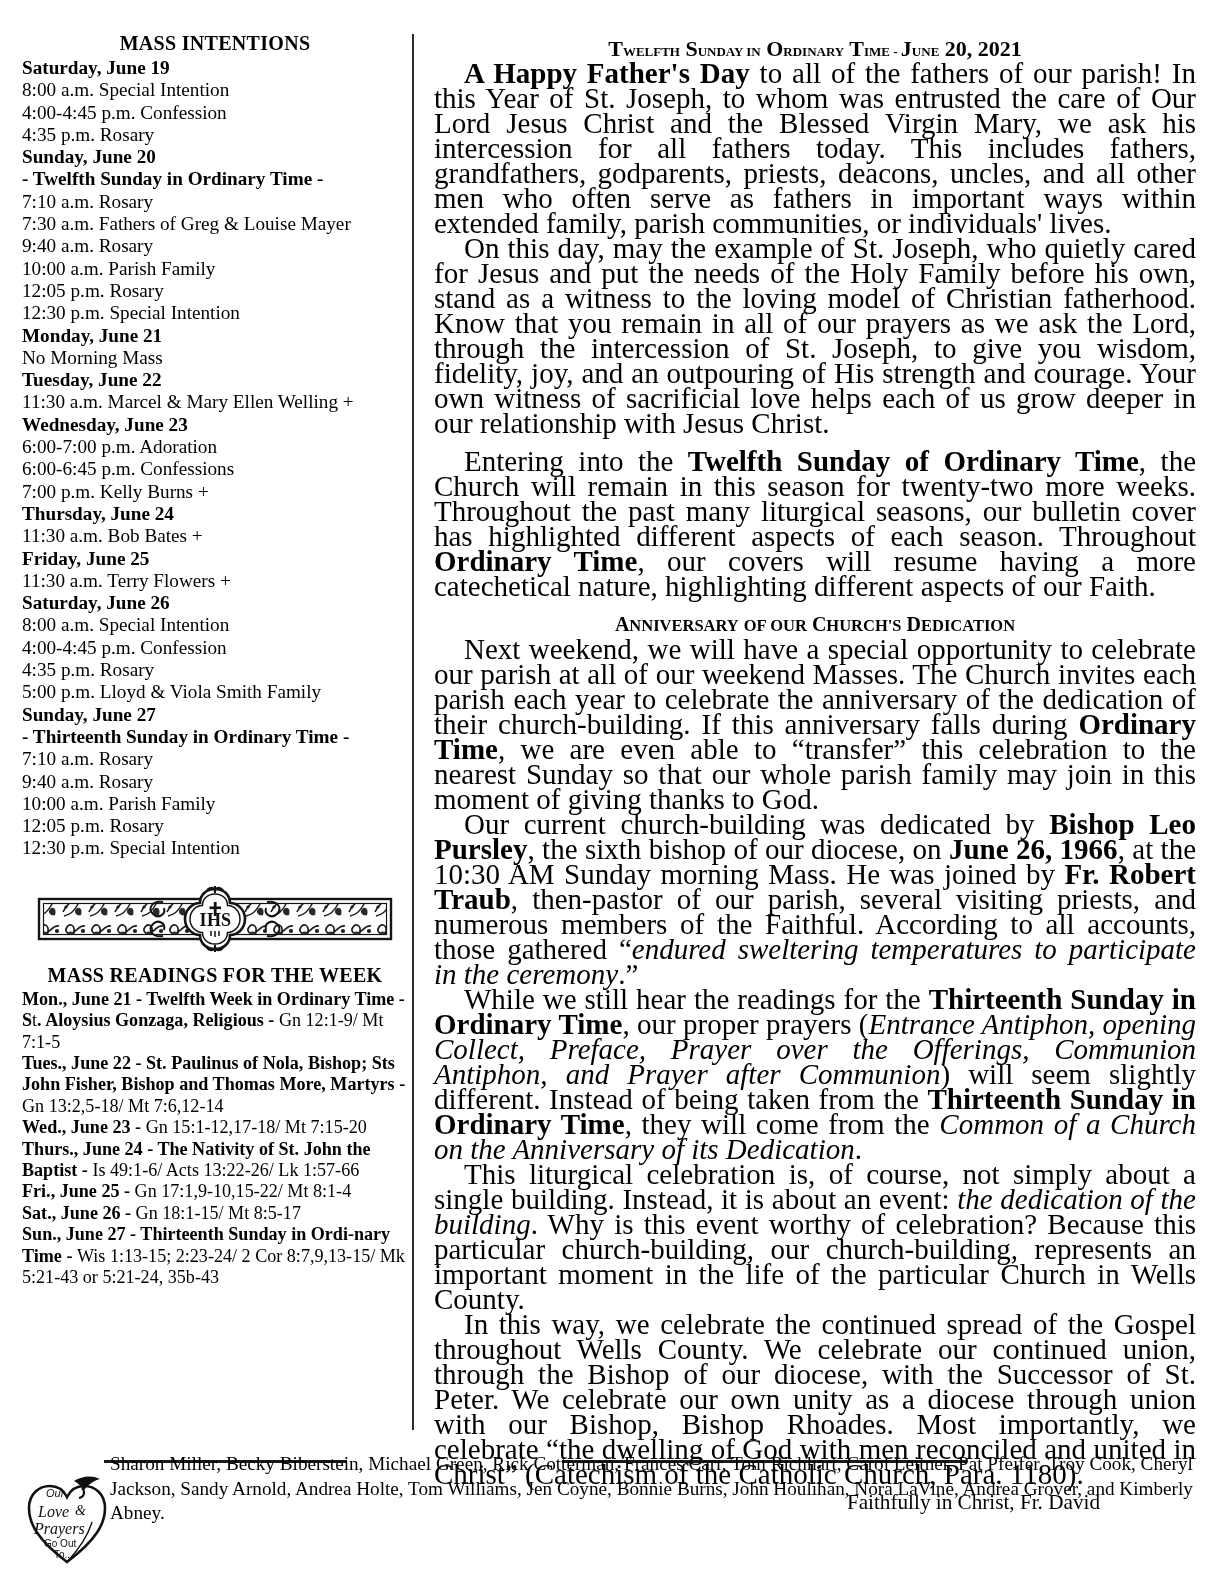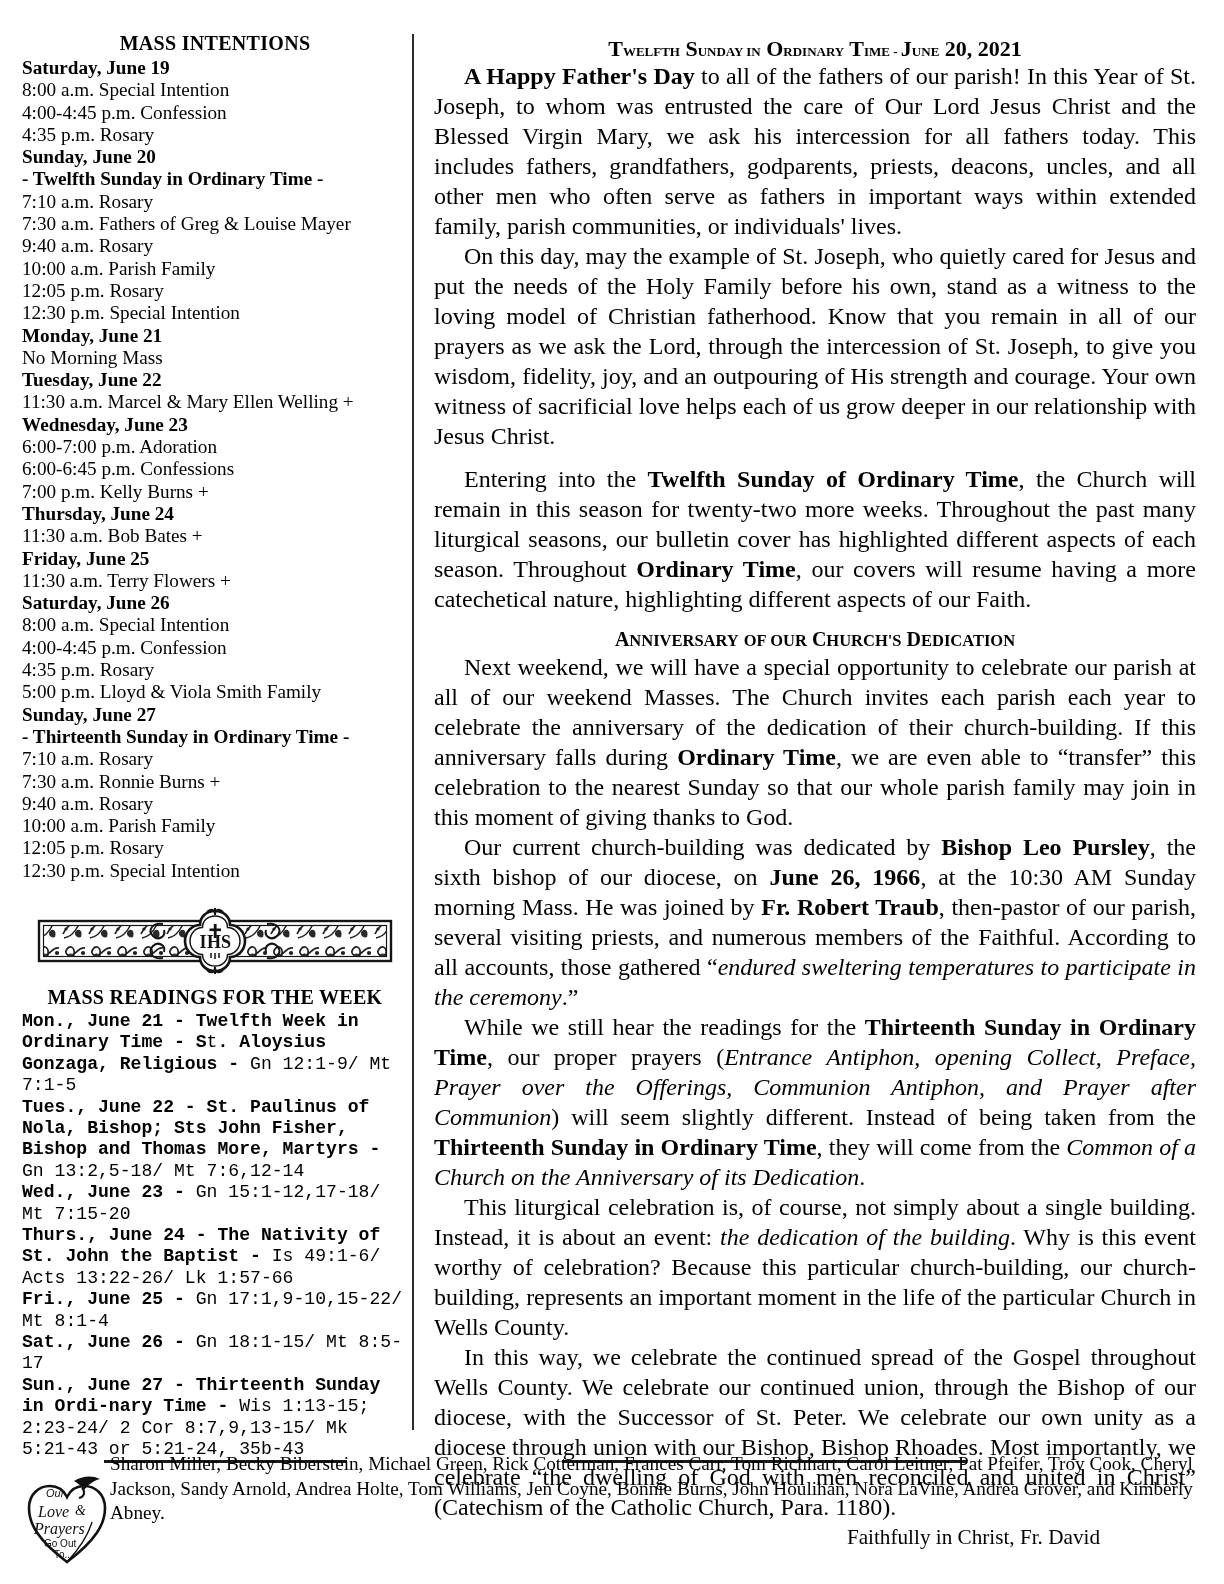--- a/index.html
+++ b/index.html
@@ -93,34 +93,34 @@
   .mass-list li.day { font-weight: bold; }
 
   
   .ornament-wrap {
     margin: 22px 0 8px 0;
     text-align: center;
   }
   .ornament { display: block; margin: 0 auto; }
 
   
-  .readings { margin: 0; padding: 0; font-family: Liberation Mono, monospace; }
+  .readings { margin: 0; padding: 0; }
   .readings p {
     margin: 0;
     font-size: 18.1px;
     line-height: 21.4px;
     text-align: left;
   }
   .readings b { font-weight: bold; }
 
   
   .art-p {
     margin: 0;
-    font-size: 24px;
-    line-height: 30px;
+    font-size: 29px;
+    line-height: 25px;
     text-align: justify;
     text-indent: 30px;
     hyphens: none;
   }
   .art-p b { font-weight: bold; }
   .art-p i { font-style: italic; }
 
   .spacer-sm { height: 13px; }
 
   .signature {
@@ -209,21 +209,20 @@
           <li class="day">Friday, June 25</li>
           <li>11:30 a.m.  Terry Flowers +</li>
           <li class="day">Saturday,  June 26</li>
           <li>8:00 a.m.  Special Intention</li>
           <li>4:00-4:45 p.m.  Confession</li>
           <li>4:35 p.m.   Rosary</li>
           <li>5:00 p.m.   Lloyd &amp; Viola Smith Family</li>
           <li class="day">Sunday, June 27</li>
           <li class="day">-  Thirteenth  Sunday in Ordinary Time -</li>
           <li>7:10 a.m.      Rosary</li>
-          <li>7:30 a.m.      Ronnie Burns +</li>
           <li>9:40 a.m.      Rosary</li>
           <li>10:00 a.m.  Parish Family</li>
           <li>12:05 p.m.  Rosary</li>
           <li>12:30 p.m.  Special Intention</li>
         </ul>
 
       <div class="ornament-wrap">
         <svg class="ornament" width="360" height="74" viewBox="0 0 360 74">
           <defs>
             <pattern id="foliage" width="26" height="38" patternUnits="userSpaceOnUse">

